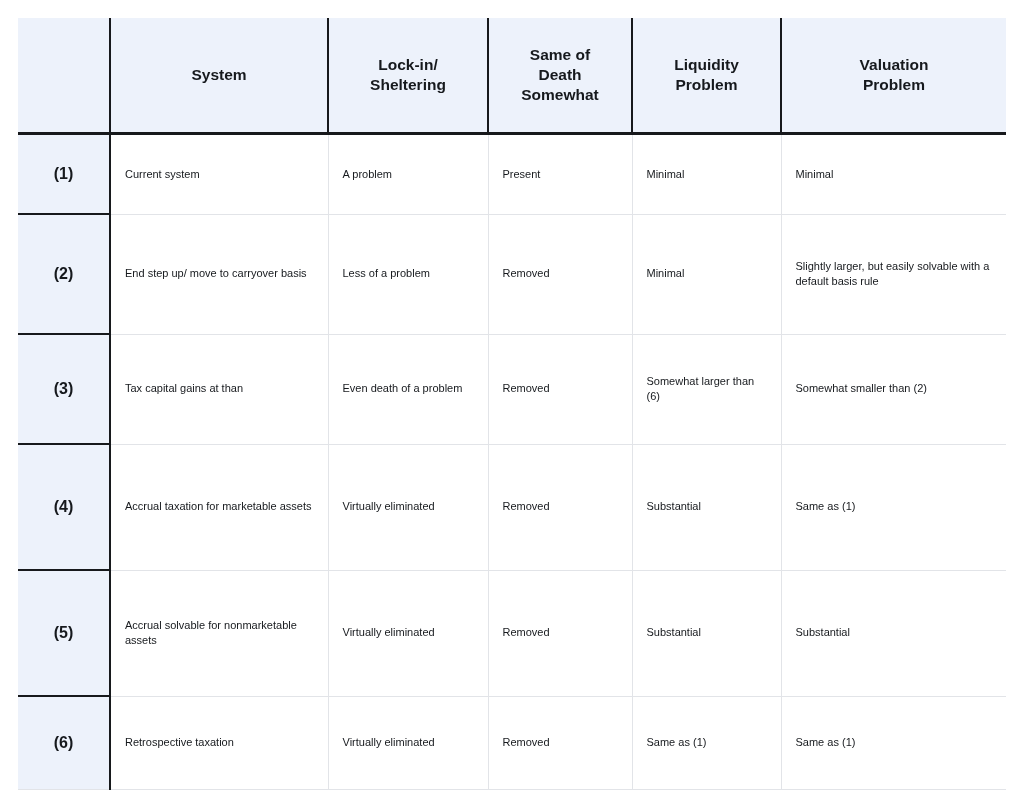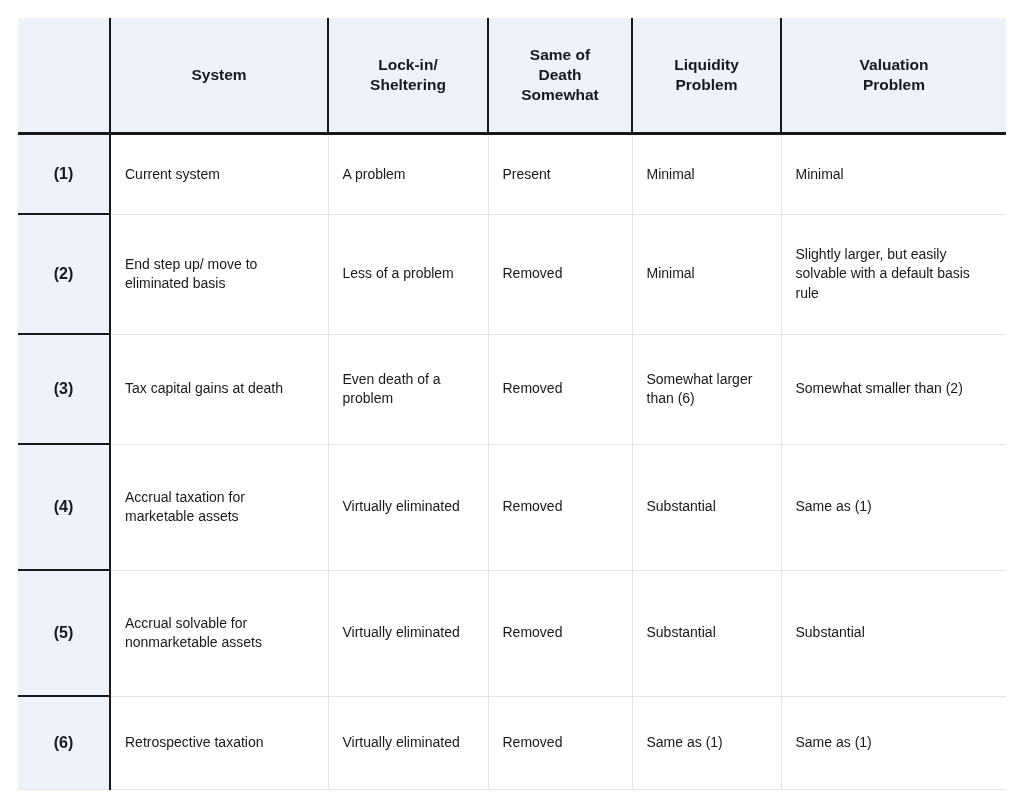--- a/index.html
+++ b/index.html
@@ -53,21 +53,21 @@
   thead th.th-num {
     border-right: 2.5px solid #17191c;
     background: #edf2fb;
   }
   thead th.th-last {
     border-right: none;
   }
 
   
   tbody td {
-    font-size: 14px;
+    font-size: 11px;
     line-height: 1.38;
     vertical-align: middle;
     padding: 10px 14px;
     border-right: 1px solid #e2e4e8;
     border-bottom: 1px solid #e2e4e8;
     background: #ffffff;
     color: #16191d;
   }
   tbody td.td-last {
     border-right: none;
@@ -142,29 +142,29 @@
       <tr class="r1">
         <td class="rownum">(1)</td>
         <td>Current system</td>
         <td>A problem</td>
         <td>Present</td>
         <td>Minimal</td>
         <td class="td-last">Minimal</td>
       </tr>
       <tr class="r2">
         <td class="rownum">(2)</td>
-        <td>End step up/ move to eliminated basis</td>
+        <td>End step up/ move to carryover basis</td>
         <td>Less of a problem</td>
         <td>Removed</td>
         <td>Minimal</td>
         <td class="td-last">Slightly larger, but easily solvable with a default basis rule</td>
       </tr>
       <tr class="r3">
         <td class="rownum">(3)</td>
-        <td>Tax capital gains at death</td>
+        <td>Tax capital gains at than</td>
         <td>Even death of a problem</td>
         <td>Removed</td>
         <td>Somewhat larger than (6)</td>
         <td class="td-last">Somewhat smaller than (2)</td>
       </tr>
       <tr class="r4">
         <td class="rownum">(4)</td>
         <td>Accrual taxation for marketable assets</td>
         <td>Virtually eliminated</td>
         <td>Removed</td>

